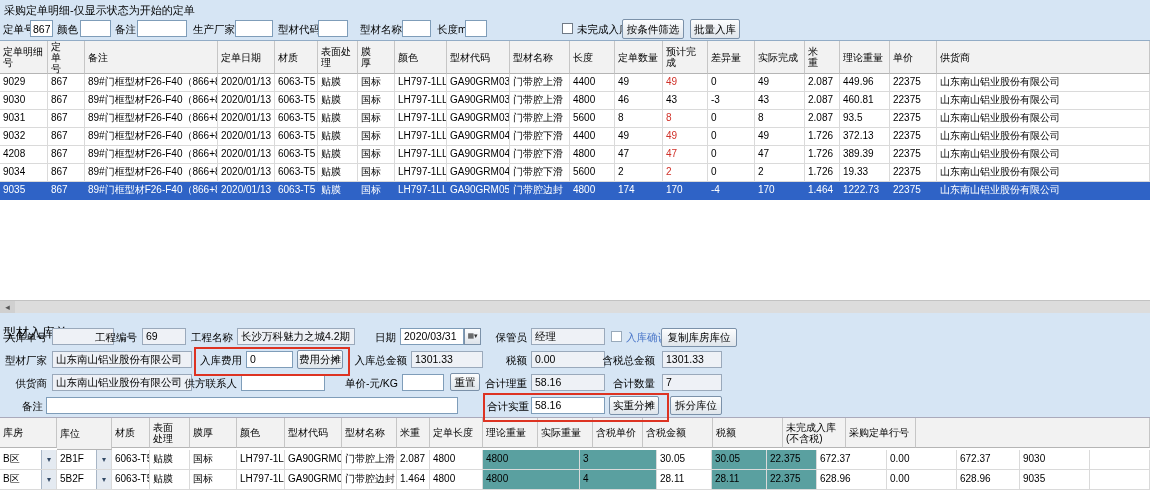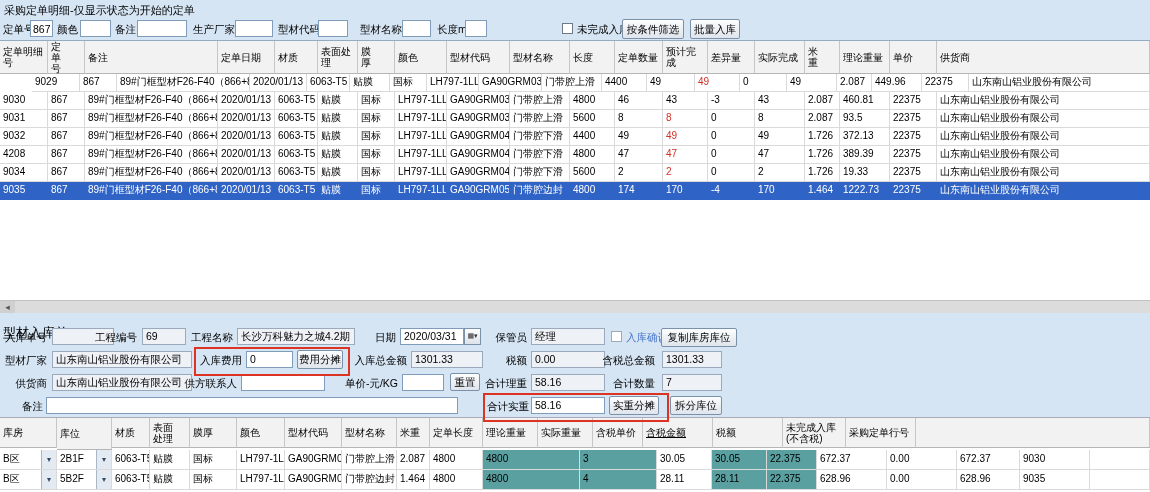--- a/index.html
+++ b/index.html
@@ -125,21 +125,21 @@
           <span>理论重量</span>
         </div>
         <div class="th" style="width: 47px; height: 33px;">
           <span>单价</span>
         </div>
         <div class="th" style="width: auto; flex: 1 1 0%; height: 33px;">
           <span>供货商</span>
         </div>
       </div>
       <div class="tr toprow">
-        <div class="td" style="width: 48px; height: 18px; margin-left: 32px;">9029</div>
+        <div class="td" style="width: 48px; height: 18px;">9029</div>
         <div class="td" style="width: 37px; height: 18px;">867</div>
         <div class="td" style="width: 133px; height: 18px;">89#门框型材F26-F40（866+867）</div>
         <div class="td" style="width: 57px; height: 18px;">2020/01/13</div>
         <div class="td" style="width: 43px; height: 18px;">6063-T5</div>
         <div class="td" style="width: 40px; height: 18px;">贴膜</div>
         <div class="td" style="width: 37px; height: 18px;">国标</div>
         <div class="td" style="width: 52px; height: 18px;">LH797-1LL0</div>
         <div class="td" style="width: 63px; height: 18px;">GA90GRM03</div>
         <div class="td" style="width: 60px; height: 18px;">门带腔上滑</div>
         <div class="td" style="width: 45px; height: 18px;">4400</div>
@@ -368,21 +368,21 @@
         </div>
         <div class="th" style="width: 55px; height: 30px;">
           <span>理论重量</span>
         </div>
         <div class="th" style="width: 55px; height: 30px;">
           <span>实际重量</span>
         </div>
         <div class="th" style="width: 50px; height: 30px;">
           <span>含税单价</span>
         </div>
-        <div class="th" style="width: 70px; height: 30px; text-decoration: underline;">
+        <div class="th" style="width: 70px; height: 30px;">
           <span>含税金额</span>
         </div>
         <div class="th" style="width: 70px; height: 30px;">
           <span>税额</span>
         </div>
         <div class="th" style="width: 63px; height: 30px;">
           <span>未完成入库(不含税)</span>
         </div>
         <div class="th" style="width: 70px; height: 30px;">
           <span>采购定单行号</span>

